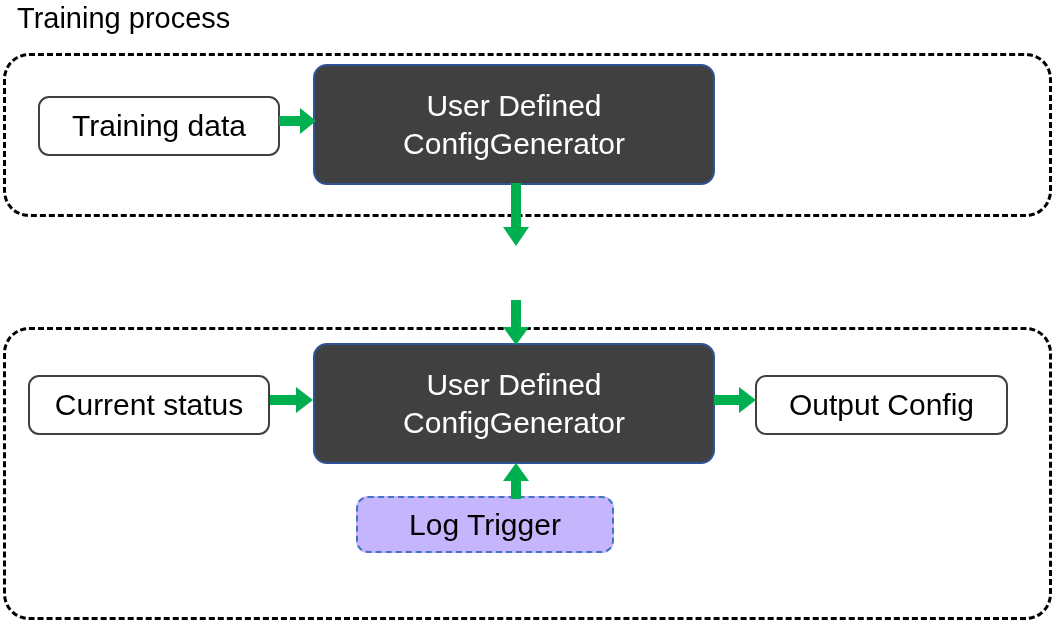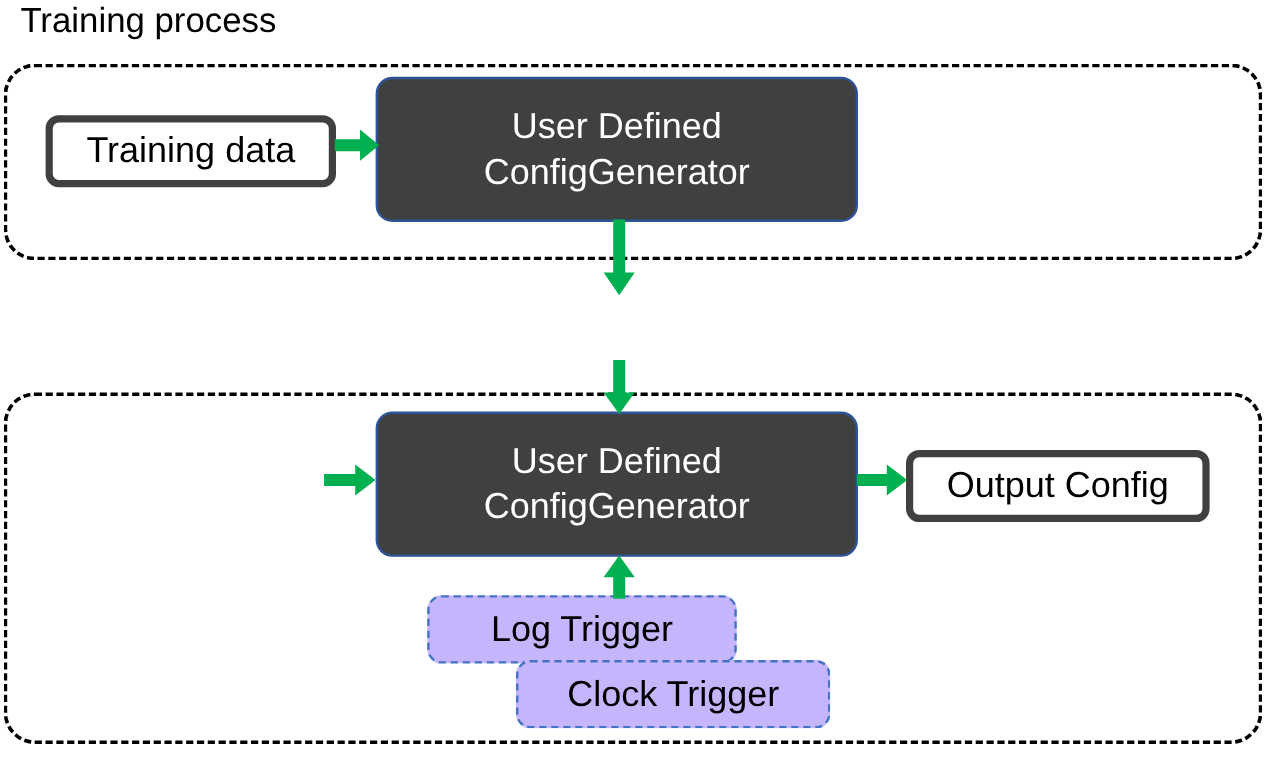--- a/index.html
+++ b/index.html
@@ -49,21 +49,21 @@
     box-sizing: border-box;
     display: flex;
     align-items: center;
     justify-content: center;
     text-align: center;
   }
 
   
   .node-white {
     background: #ffffff;
-    border: 6px solid #404040;
+    border: 2px solid #404040;
     border-radius: 11px;
     color: #000000;
     font-size: 30px;
     line-height: 34px;
   }
 
   
   .node-blue {
     background: #404040;
     border: 2px solid #2E5396;
@@ -144,20 +144,23 @@
 
   <div class="arrow" id="arrow-checkpoint-to-gen">
     <svg width="26" height="46" viewBox="0 0 26 46">
       <path d="M8 0 L18 0 L18 27 L26 27 L13 45 L0 27 L8 27 Z" fill="#00B050"></path>
     </svg>
   </div>
 
 
   <div class="process-container" id="container-inference"></div>
 
+  <div class="node node-white" id="node-current-status">
+    <span class="node-line">Current status</span>
+  </div>
 
   <div class="node node-blue" id="node-udcg-infer">
     <div>
       <span class="node-line">User Defined</span>
       <span class="node-line">ConfigGenerator</span>
     </div>
   </div>
 
   <div class="node node-white" id="node-output-config">
     <span class="node-line">Output Config</span>
@@ -178,17 +181,14 @@
   <div class="arrow" id="arrow-trigger-to-gen">
     <svg width="26" height="36" viewBox="0 0 26 36">
       <path d="M13 0 L26 18 L18 18 L18 36 L8 36 L8 18 L0 18 Z" fill="#00B050"></path>
     </svg>
   </div>
 
   <div class="node node-dashed" id="node-log-trigger">
     <span class="node-line">Log Trigger</span>
   </div>
 
-  <div class="node node-dashed" id="node-clock-trigger">
-    <span class="node-line">Clock Trigger</span>
-  </div>
 
 </div>
 
 </body></html>

